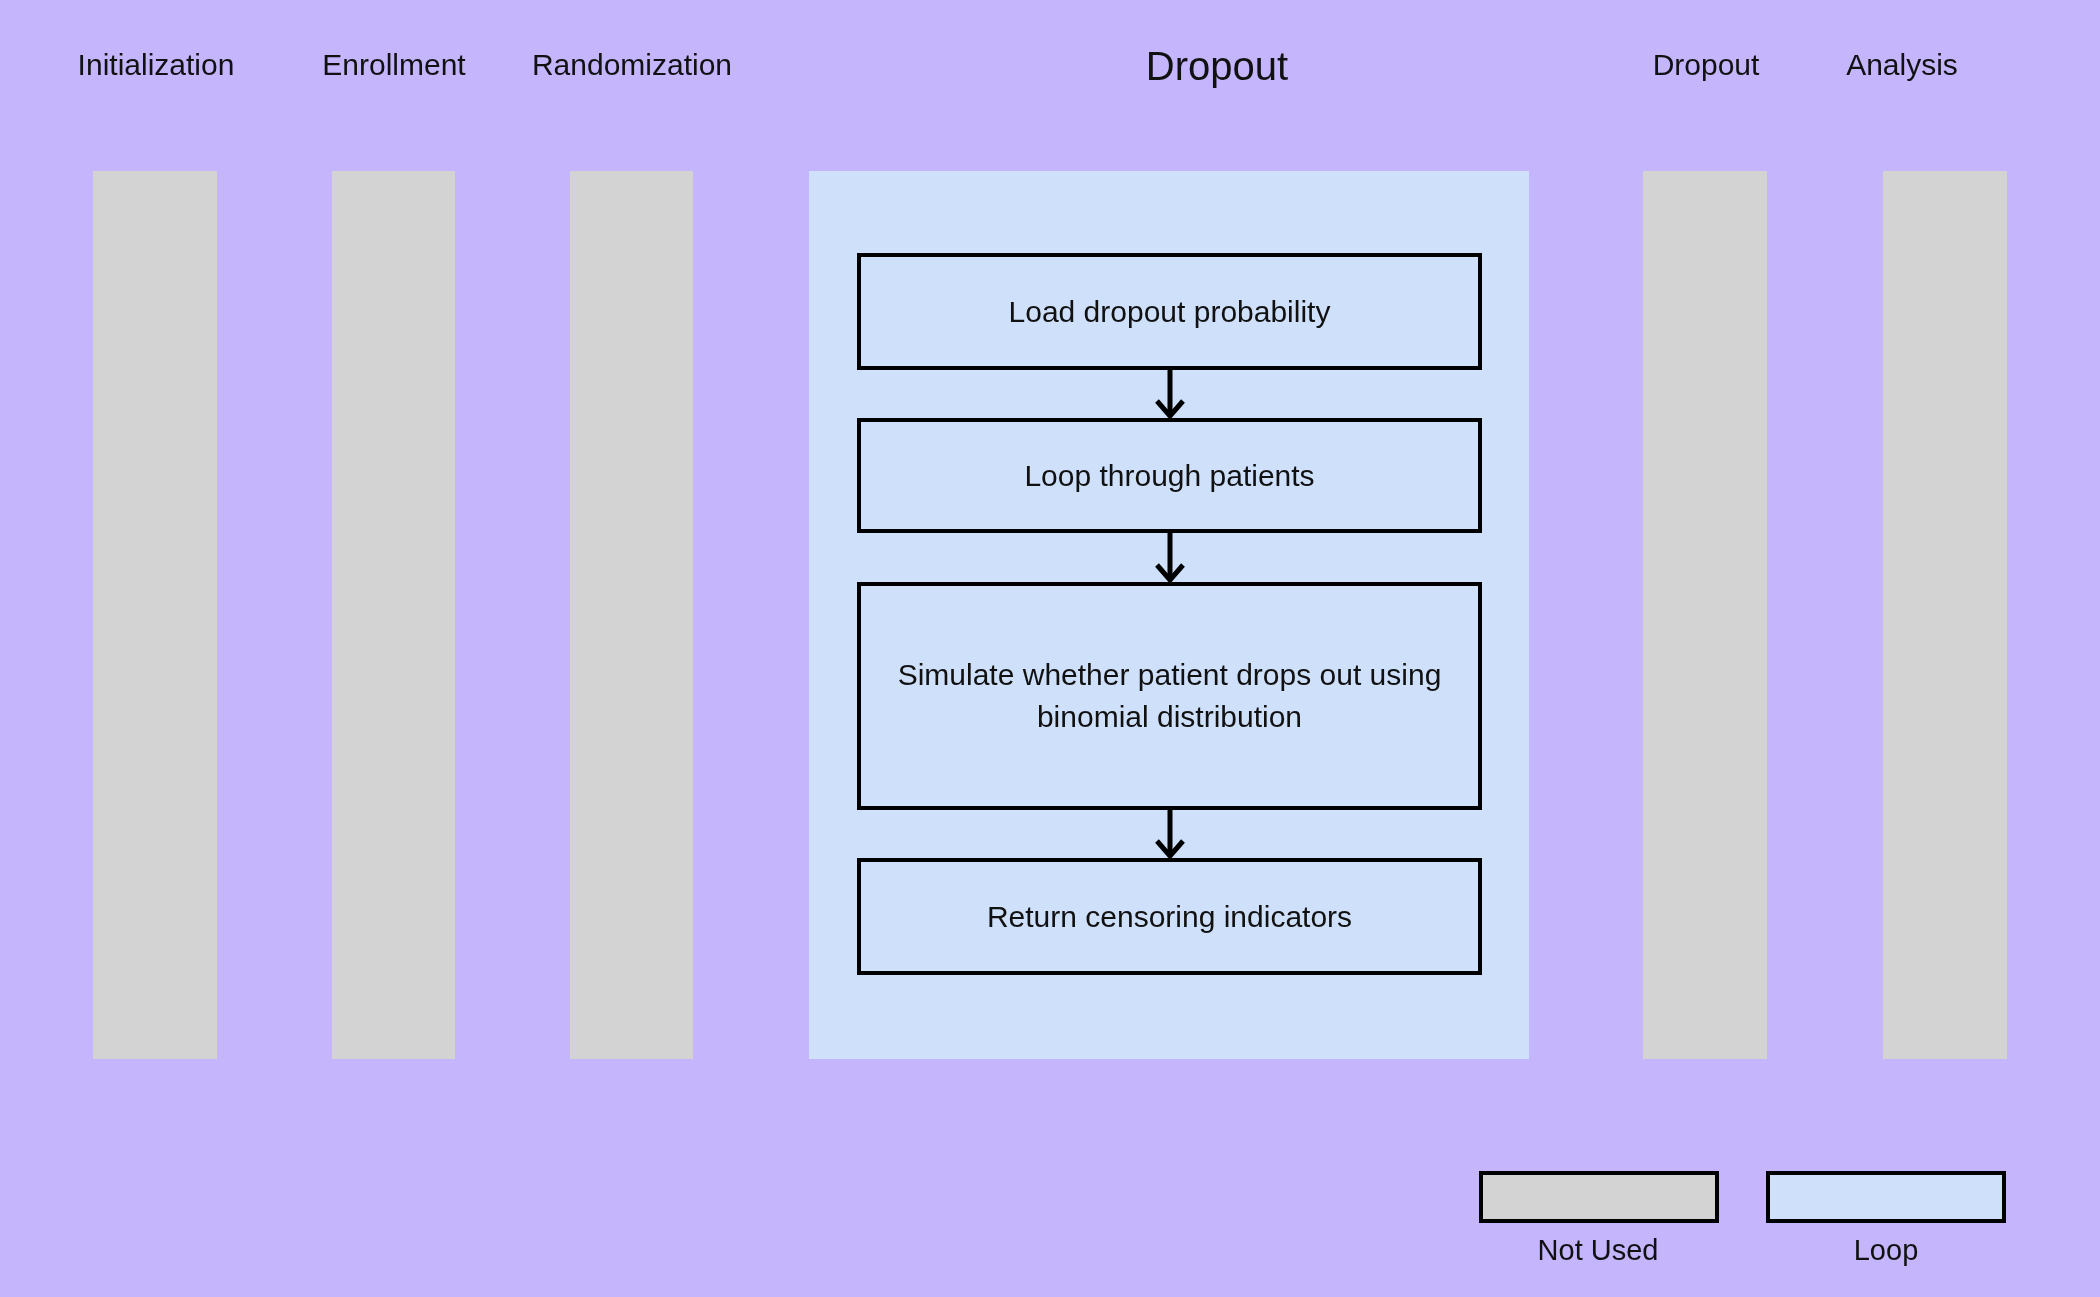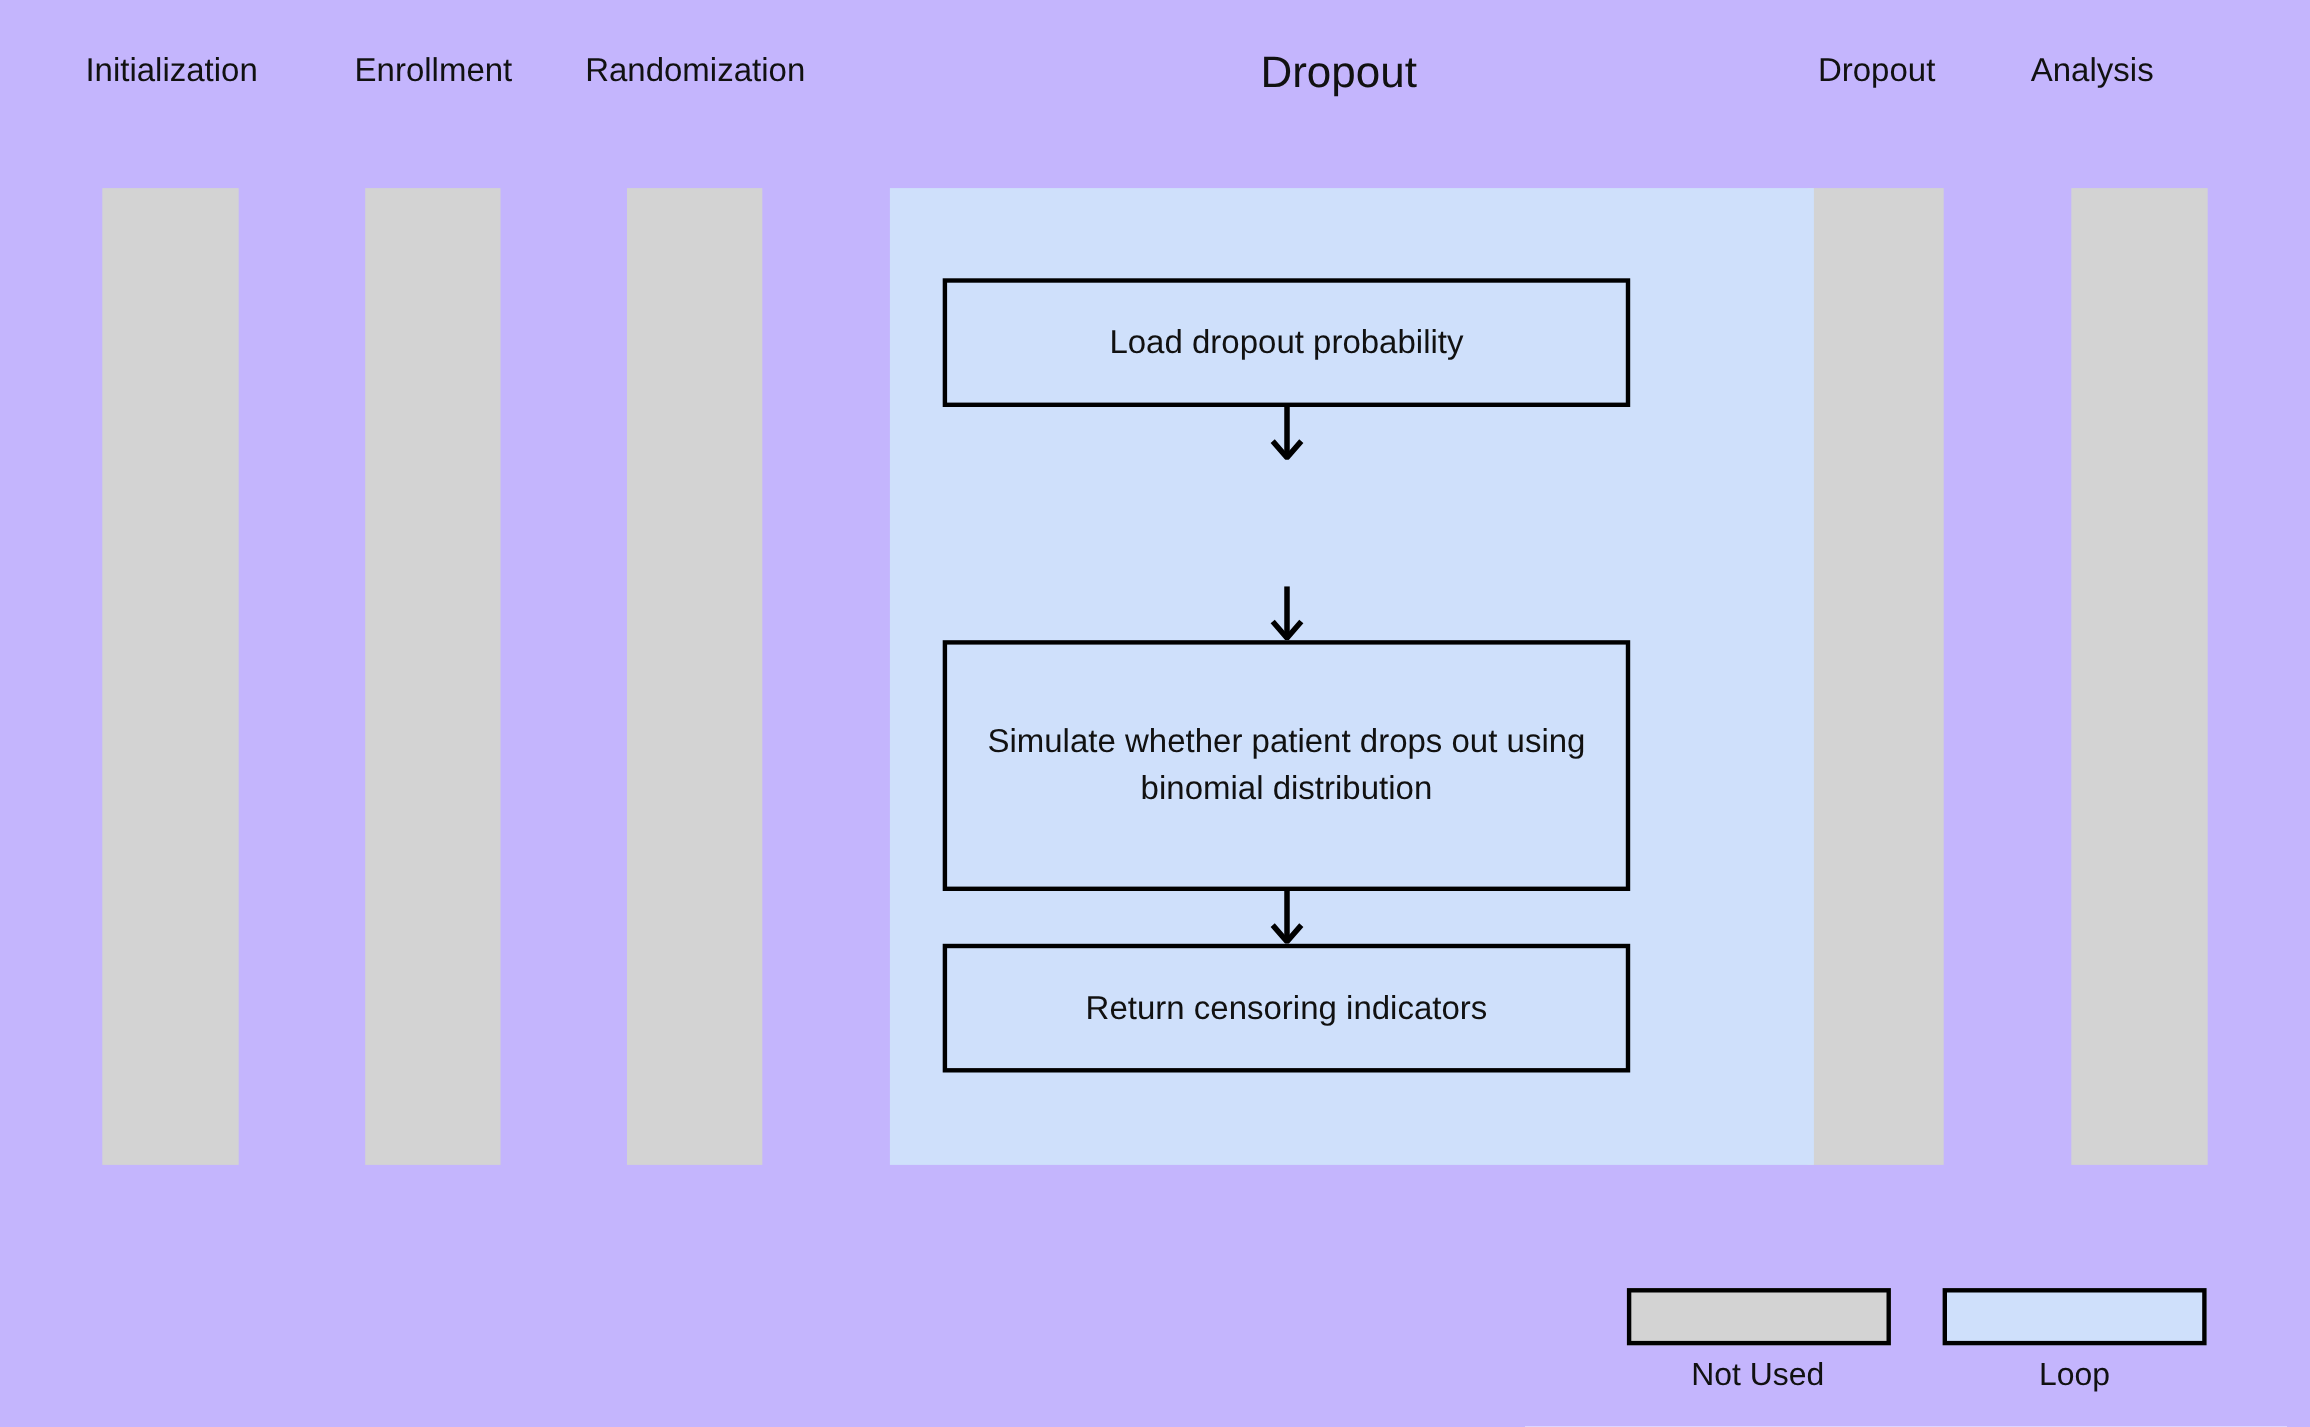--- a/index.html
+++ b/index.html
@@ -37,21 +37,21 @@
     position:absolute;
     top:171px;
     height:888px;
     width:124px;
     background:var(--not-used-fill);
   }
   .panel{
     position:absolute;
     left:809px;
     top:171px;
-    width:840px;
+    width:720px;
     height:888px;
     background:var(--used-fill);
   }
   .flow-box{
     position:absolute;
     left:48px;
     width:625px;
     box-sizing:border-box;
     border:4px solid var(--border-color);
     background:var(--used-fill);
@@ -112,20 +112,23 @@
       <span>Load dropout probability</span>
     </div>
 
     <div class="flow-arrow" style="top:199px;height:48px">
       <svg width="44" height="48" viewBox="0 0 44 48">
         <line x1="22" y1="0" x2="22" y2="44" stroke="#000" stroke-width="5"></line>
         <polyline points="9,31 22,46 35,31" fill="none" stroke="#000" stroke-width="5"></polyline>
       </svg>
     </div>
 
+    <div class="flow-box" style="top:247px;height:115px">
+      <span>Loop through patients</span>
+    </div>
 
     <div class="flow-arrow" style="top:362px;height:49px">
       <svg width="44" height="49" viewBox="0 0 44 49">
         <line x1="22" y1="0" x2="22" y2="45" stroke="#000" stroke-width="5"></line>
         <polyline points="9,32 22,47 35,32" fill="none" stroke="#000" stroke-width="5"></polyline>
       </svg>
     </div>
 
     <div class="flow-box" style="top:411px;height:228px">
       <span>Simulate whether patient drops out using binomial distribution</span>

